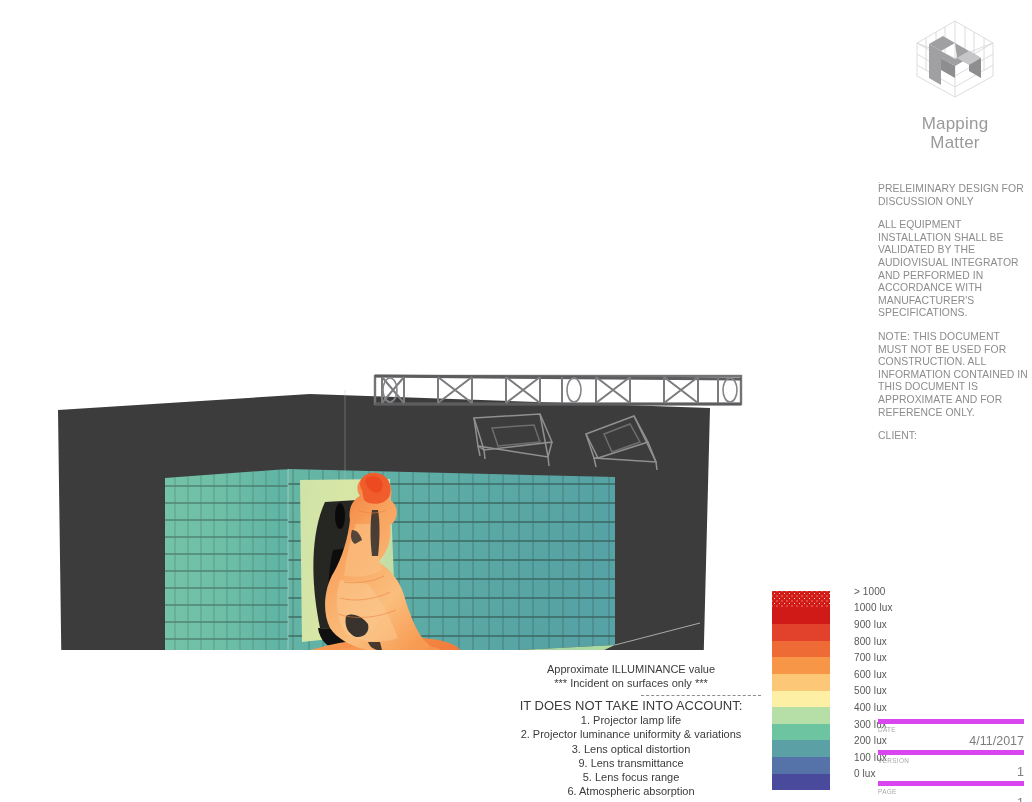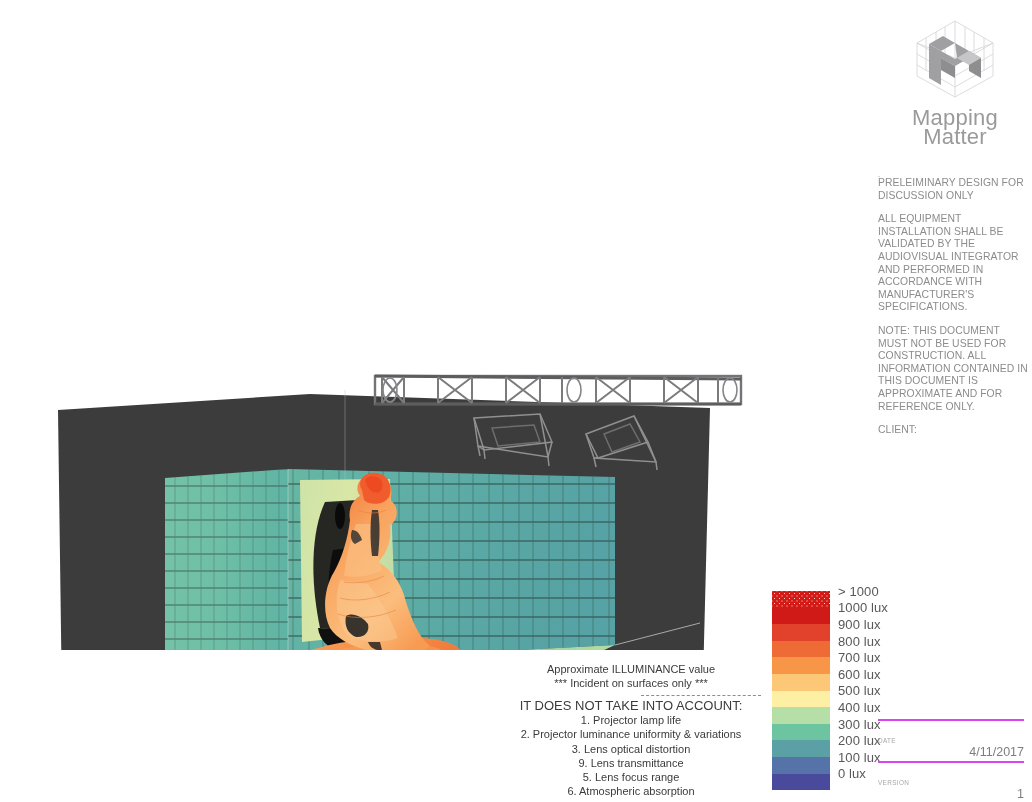--- a/index.html
+++ b/index.html
@@ -31,23 +31,23 @@
     position:relative;
     height:16.6px;
     display:flex;
     align-items:center;
   }
   .legend-swatch{
     width:58px;height:16.6px;
     flex:0 0 58px;
   }
   .legend-label{
-    font-size:13px;
+    font-size:10px;
     color:#58585a;
-    margin-left:8px;
+    margin-left:24px;
     white-space:nowrap;
     position:relative;
     top:-8px;
     letter-spacing:.1px;
   }
   .stipple{
     background-image:
       radial-gradient(#ffd6cf 0.9px, transparent 1px),
       radial-gradient(#ffd6cf 0.9px, transparent 1px);
     background-size:5px 5px;
@@ -78,22 +78,22 @@
 
   
   #sidebar{
     position:absolute;
     left:878px;top:0;
     width:154px;height:802px;
   }
   #brand{ padding-top:18px; text-align:center; }
   #brand svg{display:block;margin:0 auto;}
   #brand-name{
-    margin-top:8px;
-    font-size:22px;
+    margin-top:14px;
+    font-size:17px;
     line-height:19px;
     color:#9a9a9c;
     text-align:center;
     font-weight:400;
     letter-spacing:.2px;
   }
   #disclaimer{
     margin-top:26px;
     color:#8c8c8e;
     font-size:10.4px;
@@ -104,21 +104,21 @@
   #disclaimer p{margin:0 0 11px 0;}
   #disclaimer p:last-child{margin-bottom:0;}
 
   
   #titleblock{
     position:absolute;
     left:0;right:0;
     top:719px;
     width:146px;
   }
-  .tb-field{ border-top:2px solid #d946ef; padding-top:16px; }
+  .tb-field{ border-top:5px solid #d946ef; padding-top:2px; }
   .tb-key{
     font-size:6.4px;
     color:#a7a7a9;
     letter-spacing:.35px;
     line-height:8px;
   }
   .tb-val{
     font-size:12.5px;
     color:#7d7d7f;
     text-align:right;

